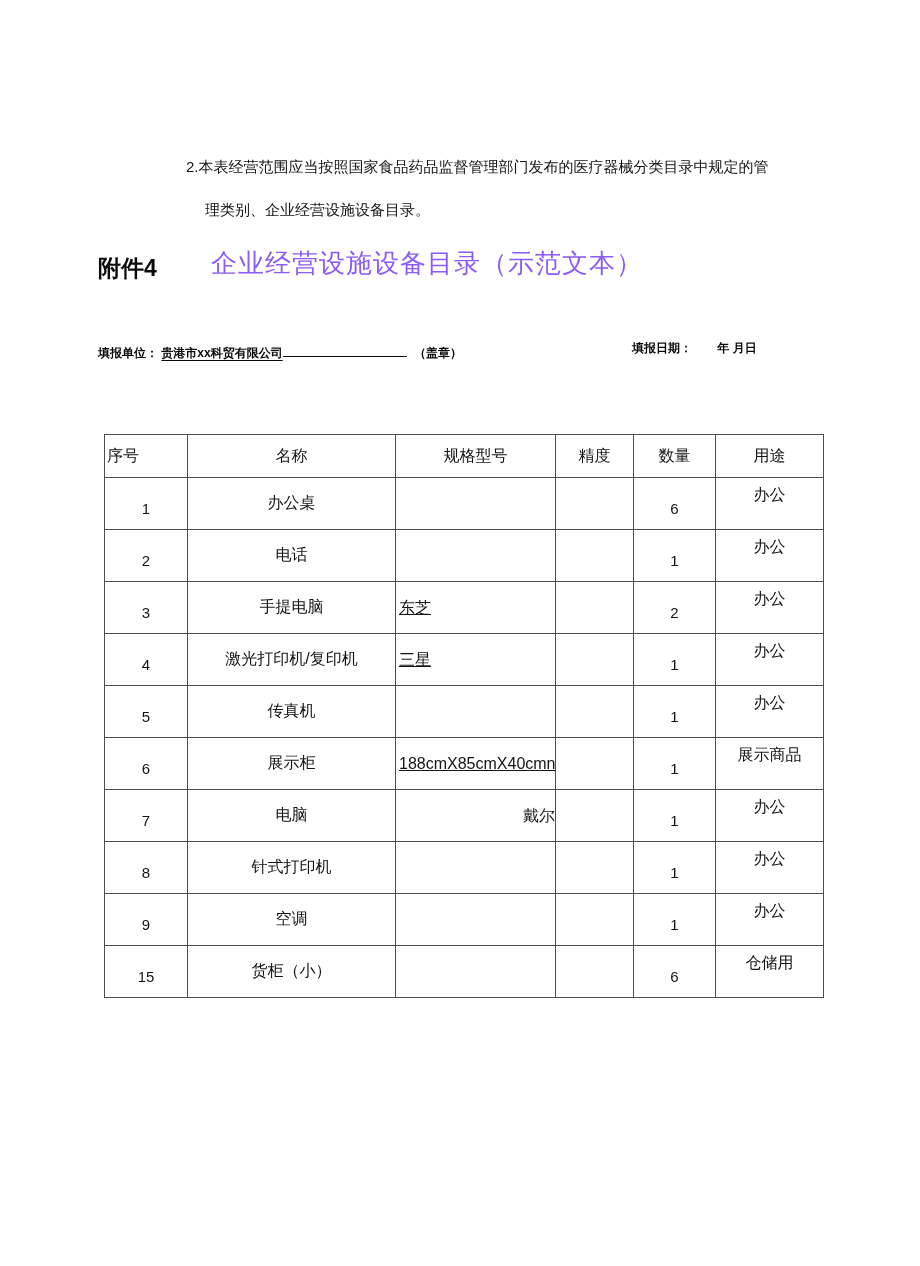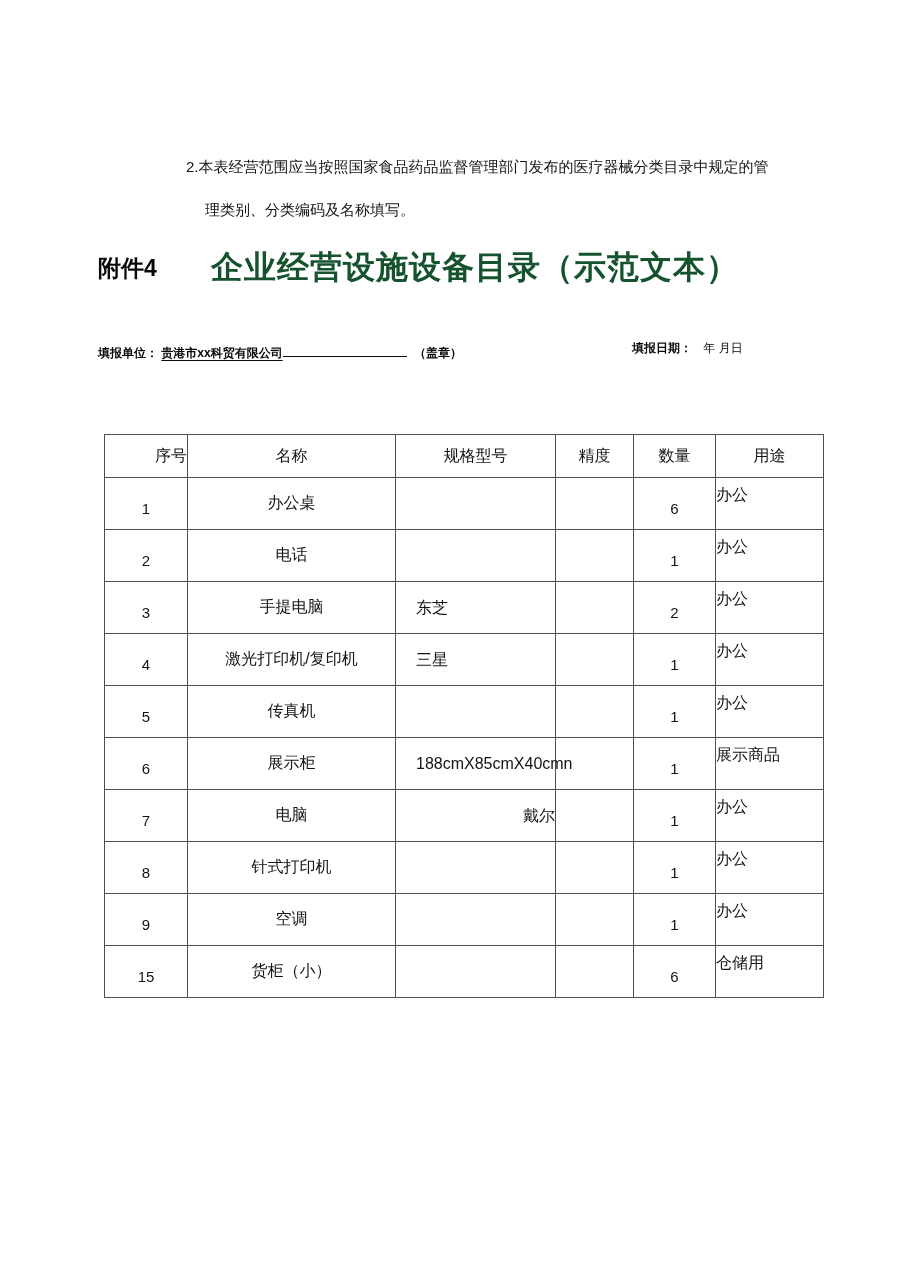--- a/index.html
+++ b/index.html
@@ -41,24 +41,24 @@
     top: 253px;
     font-size: 23px;
     font-weight: 700;
     color: #0a0a0a;
     white-space: nowrap;
   }
   .doc-title {
     position: absolute;
     left: 211px;
     top: 246px;
-    font-size: 32px;
-    font-weight: 700;
+    font-size: 26px;
+    font-weight: 400;
     letter-spacing: 1px;
-    color: #14532d;
+    color: #8b5cf6;
     white-space: nowrap;
   }
 
   
   .form-line {
     position: absolute;
     left: 0;
     top: 340px;
     width: 100%;
     height: 26px;
@@ -83,68 +83,69 @@
     border-bottom: 1px solid #0a0a0a;
     vertical-align: baseline;
   }
   .seal { margin-left: 4px; }
   .date-group {
     position: absolute;
     left: 632px;
     top: 0;
     white-space: nowrap;
   }
-  .date-value { margin-left: 8px; font-weight: 400; }
+  .date-value { margin-left: 22px; font-weight: 700; }
 
   
   table.equip {
     position: absolute;
     left: 104px;
     top: 434px;
     width: 719px;
     border-collapse: collapse;
     table-layout: fixed;
     font-size: 16px;
     color: #141414;
   }
   table.equip th, table.equip td {
     border: 1px solid #4f4f4f;
     font-weight: 400;
     overflow: visible;
   }
   table.equip thead tr { height: 43px; }
   table.equip tbody tr { height: 52px; }
-  th.h-no { text-align: right; padding-left: 2px; }
+  th.h-no { text-align: left; padding-left: 2px; }
   th.h-name, th.h-spec, th.h-prec, th.h-qty, th.h-use { text-align: center; }
 
   td.c-no   { text-align: center; vertical-align: middle; padding-top: 10px; font-size: 15px; }
   td.c-name { text-align: center; vertical-align: middle; }
   td.c-spec { vertical-align: middle; }
   td.c-prec { }
   td.c-qty  { text-align: center; vertical-align: middle; padding-top: 10px; font-size: 15px; }
-  td.c-use  { vertical-align: top; padding-top: 7px; }
+  td.c-use  { text-align: center; vertical-align: top; padding-top: 7px; }
 
   .spec-text { line-height: 1; }
   .spec-left {
-    margin-left: 20px;
+    margin-left: 3px;
     white-space: nowrap;
     width: max-content;
+    text-decoration: underline;
   }
   .spec-center {
     text-align: right;
     white-space: nowrap;
   }
 </style>
 </head>
 <body>
 
 <div class="page">
 
   <div class="note-line1">2.本表经营范围应当按照国家食品药品监督管理部门发布的医疗器械分类目录中规定的管</div>
-  <div class="note-line2">理类别、分类编码及名称填写。</div>
+  <div class="note-line2">理类别、企业经营设施设备目录。</div>
 
   <div class="attachment-label">附件4</div>
   <div class="doc-title">企业经营设施设备目录（示范文本）</div>
 
   <div class="form-line">
     <span class="unit-group">
       <span>填报单位：</span>
       <span class="company">贵港市xx科贸有限公司</span><span class="blank-line"></span>
       <span class="seal">（盖章）</span>
     </span>

